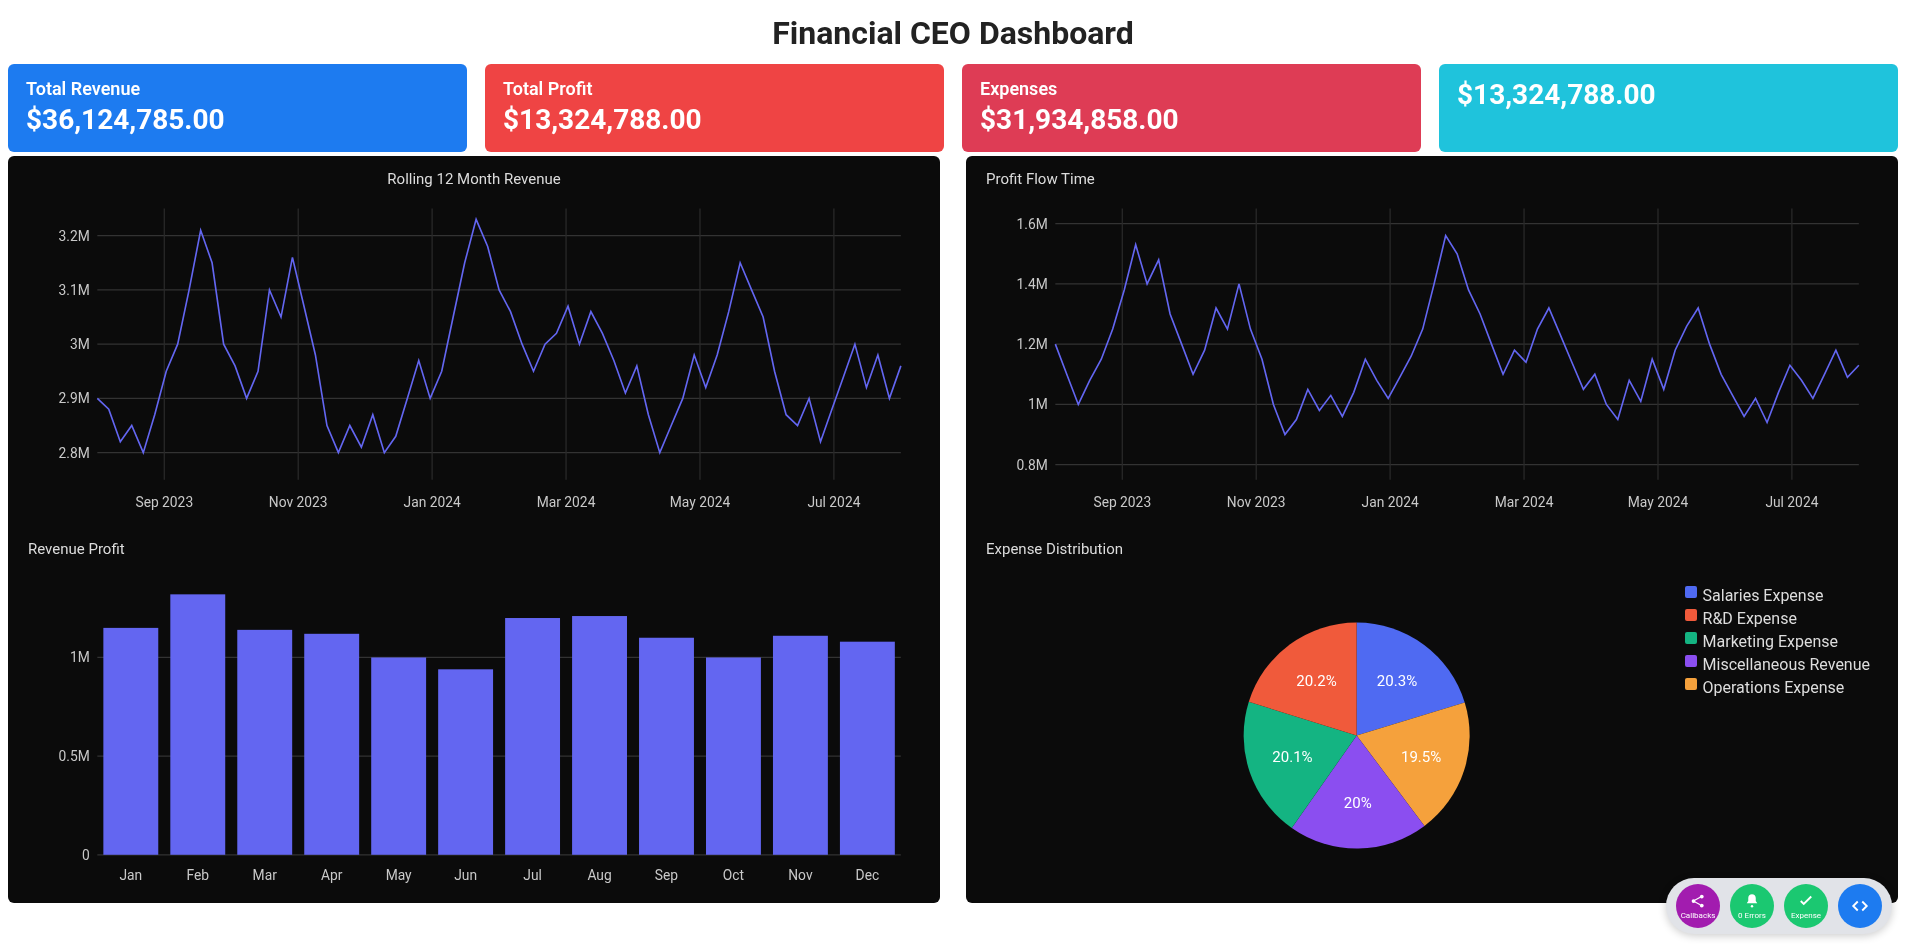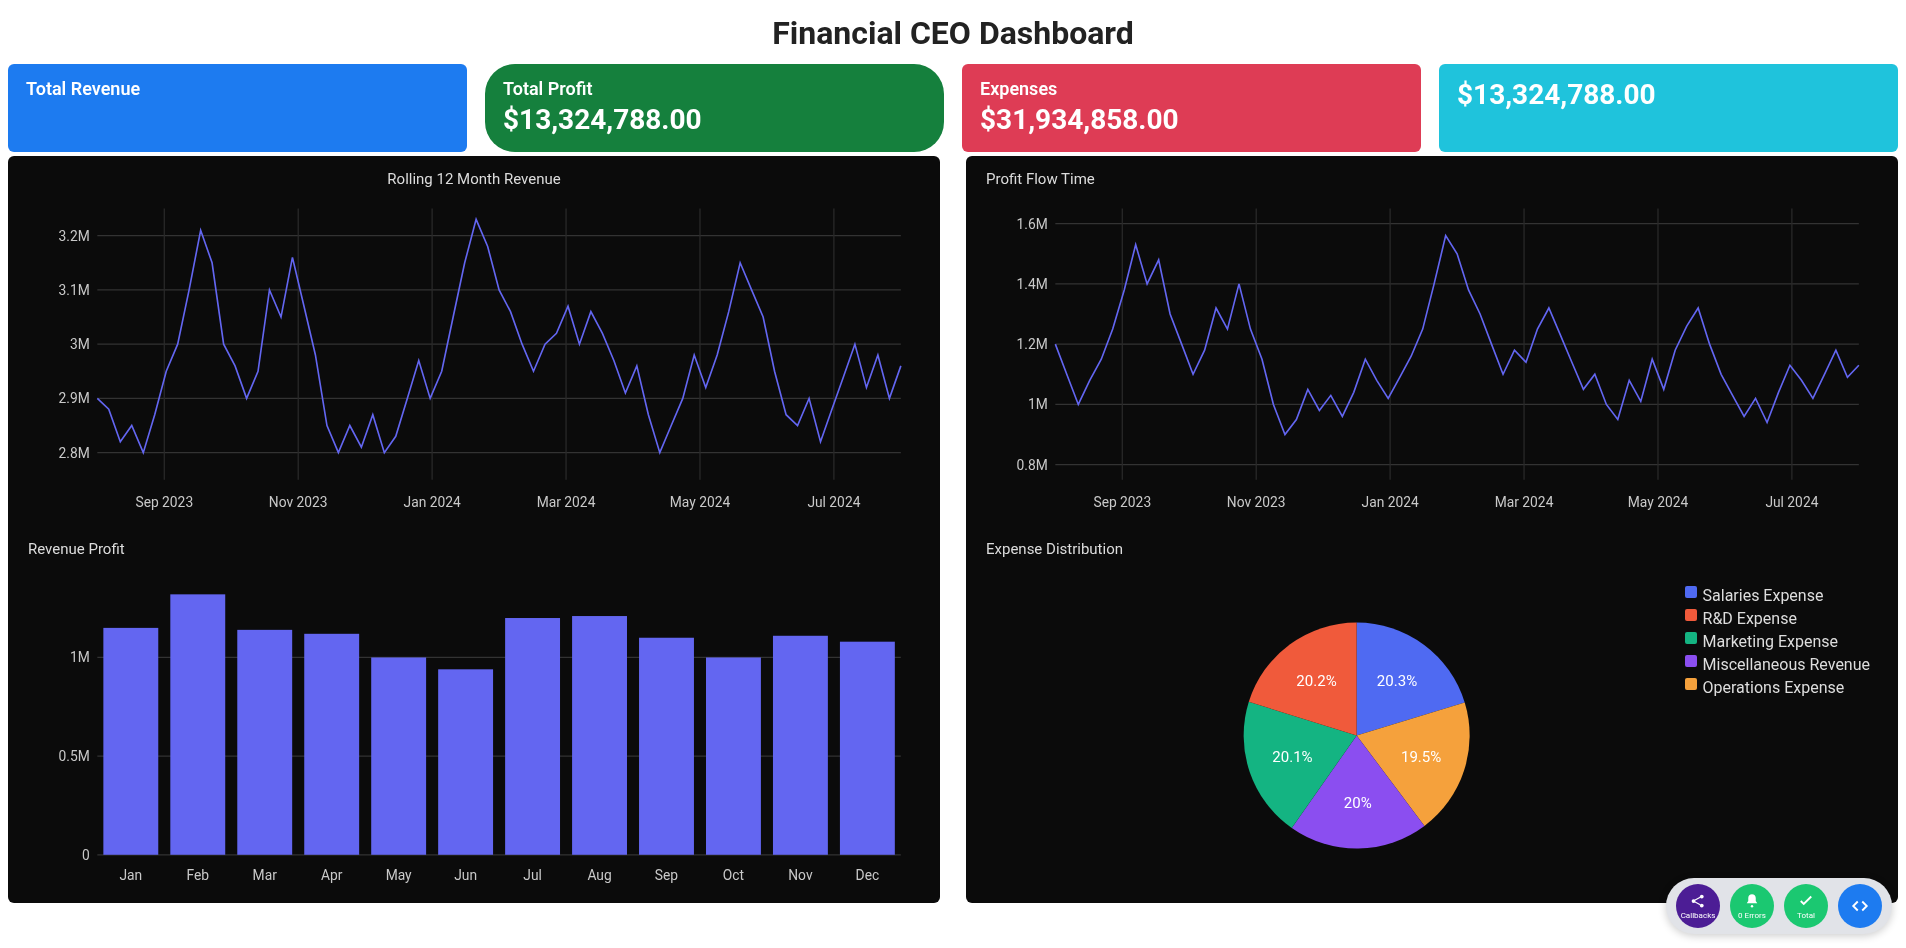--- a/index.html
+++ b/index.html
@@ -3,51 +3,52 @@
 <meta charset="utf-8">
 <style>
   * { box-sizing: border-box; margin: 0; padding: 0; }
   body { font-family: -apple-system, BlinkMacSystemFont, "Segoe UI", Roboto, sans-serif; background: #fff; color: #222; }
   .page-title { text-align: center; font-size: 32px; font-weight: 700; padding: 14px 0 12px; }
   .kpi-row { display: flex; gap: 18px; padding: 0 8px 4px; }
   .kpi { flex: 1; border-radius: 6px; padding: 14px 18px 16px; color: #fff; }
   .kpi-label { font-size: 18px; font-weight: 600; margin-bottom: 4px; }
   .kpi-value { font-size: 28px; font-weight: 700; }
   .blue { background: #1d7bf0; }
-  .green { background: #15803d; border-radius: 30px; }
+  .green { background: #ef4444; }
   .red { background: #de3c55; }
   .cyan { background: #1fc3dc; }
   .charts-row { display: flex; gap: 26px; padding: 0 8px; }
   .chart-panel { flex: 1; background: #0b0b0b; border-radius: 6px; padding: 14px 14px 10px; color: #ddd; }
   .chart-title-center { text-align: center; font-size: 15px; margin-bottom: 8px; color: #dcdcdc; }
   .chart-title-left { text-align: left; font-size: 15px; margin-bottom: 8px; color: #dcdcdc; padding-left: 6px; }
   svg { display: block; }
   .series { fill: none; stroke: #6366f1; stroke-width: 1.3; }
   .bar { fill: #6366f1; }
   .pie-label { fill: #fff; font-size: 12px; text-anchor: middle; }
   .legend-item { display: flex; align-items: flex-start; gap: 6px; font-size: 16px; color: #ddd; margin-bottom: 4px; }
   .legend-sw { width: 12px; height: 12px; border-radius: 2px; }
   .legend-col { position: absolute; right: 14px; top: 44px; }
   .panel-wrap { position: relative; }
   .dev-toolbar { position: fixed; right: 14px; bottom: 14px; display: flex; gap: 10px; align-items: center; background: #e1e3e8; border-radius: 30px; padding: 6px 10px; box-shadow: 0 2px 8px rgba(0,0,0,0.2); }
   .dev-btn { width: 44px; height: 44px; border-radius: 50%; display: flex; flex-direction: column; align-items: center; justify-content: center; color: #fff; font-size: 9px; cursor: pointer; }
   .dev-btn svg { width: 18px; height: 18px; }
-  .dev-grey { background: #4c1d95; }
+  .dev-grey { background: #a21caf; }
   .dev-green { background: #1bc871; }
   .dev-blue { background: #1d7bf0; }
   .dev-sub { font-size: 8px; margin-top: 1px; color: #fff; }
 </style>
 </head>
 <body>
 
 <h1 class="page-title">Financial CEO Dashboard</h1>
 
 <div class="kpi-row" id="kpi-row">
     <div class="kpi blue">
       <div class="kpi-label">Total Revenue</div>
+      <div class="kpi-value">$36,124,785.00</div>
     </div>
     <div class="kpi green">
       <div class="kpi-label">Total Profit</div>
       <div class="kpi-value">$13,324,788.00</div>
     </div>
     <div class="kpi red">
       <div class="kpi-label">Expenses</div>
       <div class="kpi-value">$31,934,858.00</div>
     </div>
     <div class="kpi cyan">
@@ -201,20 +202,20 @@
     <svg viewBox="0 0 24 24">
         <path d="M12 3c-3 0-5 2-5 5v4l-2 3h14l-2-3V8c0-3-2-5-5-5z" fill="#fff"></path>
         <circle cx="12" cy="19" r="1.6" fill="#fff"></circle>
       </svg>
     <span class="dev-sub">0 Errors</span>
   </div>
   <div class="dev-btn dev-green">
     <svg viewBox="0 0 24 24">
         <path d="M5 12l4 4 10-10" fill="none" stroke="#fff" stroke-width="2.5"></path>
       </svg>
-    <span class="dev-sub">Total</span>
+    <span class="dev-sub">Expense</span>
   </div>
   <div class="dev-btn dev-blue">
     <svg viewBox="0 0 24 24">
         <path d="M9 6l-6 6 6 6M15 6l6 6-6 6" fill="none" stroke="#fff" stroke-width="2.5"></path>
       </svg>
   </div>
 </div>
 
 </body></html>

